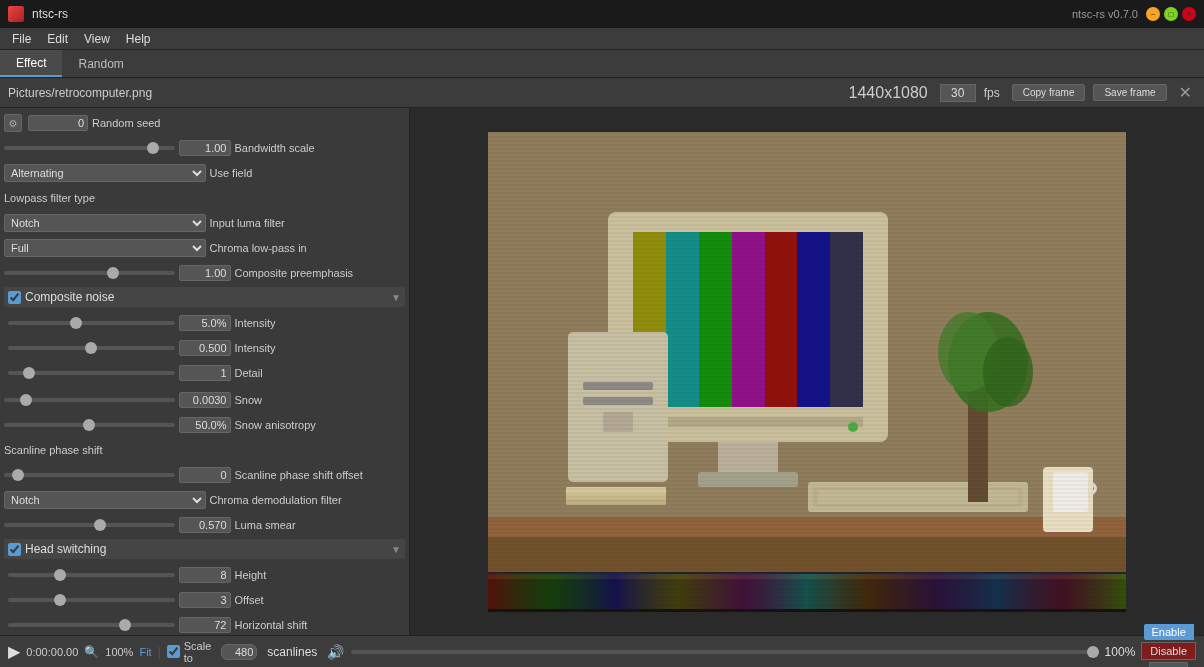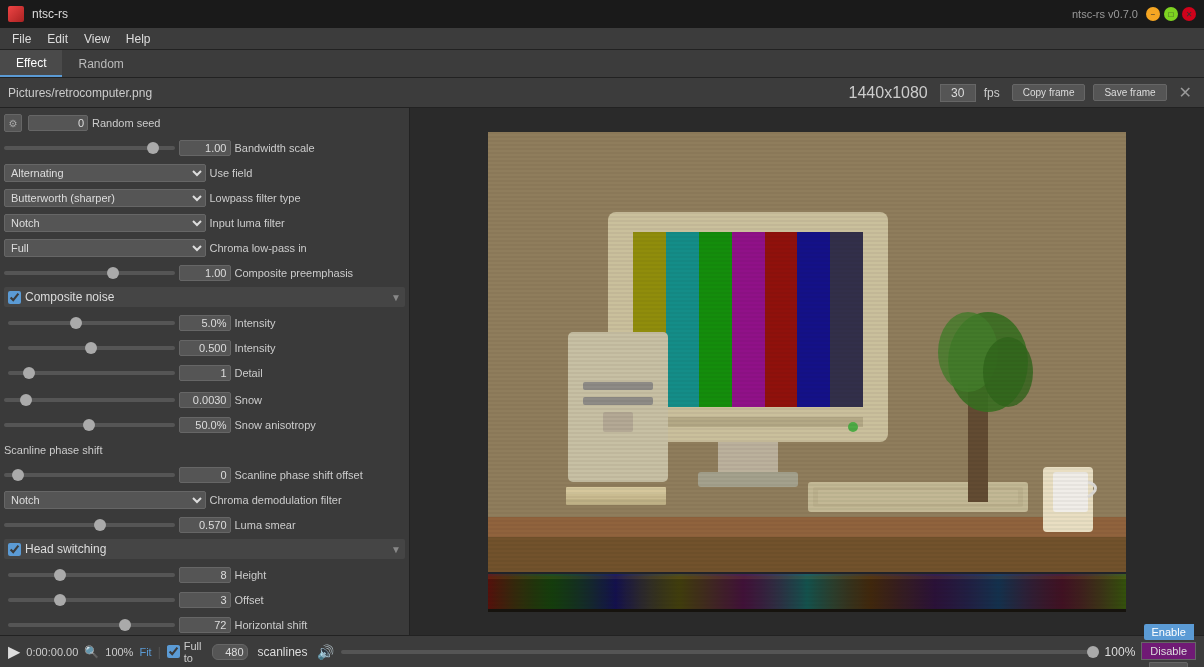--- a/index.html
+++ b/index.html
@@ -59,21 +59,21 @@
 
     
     #playback { background: #3c3c3c; height: 32px; display: flex; align-items: center; padding: 0 8px; gap: 6px; border-top: 1px solid #222; }
     .play-btn { background: none; border: none; color: #ddd; font-size: 16px; cursor: pointer; }
     .time-display { font-size: 11px; color: #ccc; width: 70px; }
     .zoom-ctrl { font-size: 11px; color: #ccc; }
     .fit-btn { font-size: 11px; color: #5b9bd5; cursor: pointer; background: none; border: none; }
     .scale-group { display: flex; align-items: center; gap: 4px; font-size: 11px; color: #ccc; }
     .enable-group { display: flex; align-items: center; gap: 2px; margin-left: auto; flex-direction: column; }
     .enable-btn { background: #5b9bd5; border: none; color: #fff; padding: 2px 8px; font-size: 11px; cursor: pointer; border-radius: 2px 0 0 2px; }
-    .disable-btn { background: #701a75; border: 1px solid #666; color: #ddd; padding: 2px 8px; font-size: 11px; cursor: pointer; }
+    .disable-btn { background: #7f1d1d; border: 1px solid #666; color: #ddd; padding: 2px 8px; font-size: 11px; cursor: pointer; }
     .split-btn { background: #555; border: 1px solid #666; color: #ddd; padding: 2px 8px; font-size: 11px; cursor: pointer; border-radius: 0 2px 2px 0; text-align: center; }
     .volume-slider { width: 60px; }
     
     
     .checkbox-label { display: flex; align-items: center; gap: 4px; cursor: pointer; }
     .checkbox-label input { width: 13px; height: 13px; cursor: pointer; accent-color: #5b9bd5; }
 
     input[type=range] { -webkit-appearance: none; width: 100%; height: 4px; background: #555; border-radius: 2px; outline: none; cursor: pointer; }
     input[type=range]::-webkit-slider-thumb { -webkit-appearance: none; width: 12px; height: 12px; background: #aaa; border-radius: 50%; cursor: pointer; }
     input[type=range]::-moz-range-thumb { width: 12px; height: 12px; background: #aaa; border-radius: 50%; border: none; cursor: pointer; }
@@ -144,24 +144,20 @@
       <select class="select-ctrl" style="flex:1; margin-right:4px;">
         <option>Alternating</option>
         <option>Upper</option>
         <option>Lower</option>
         <option>Both</option>
       </select>
       <span class="label-text">Use field</span>
     </div>
 
     <div class="ctrl-row">
-      <select class="select-ctrl" style="flex:1; margin-right:4px;">
-        <option>Butterworth (sharper)</option>
-        <option>Chebyshev</option>
-      </select>
       <span class="label-text">Lowpass filter type</span>
     </div>
 
     <div class="ctrl-row">
       <select class="select-ctrl" style="flex:1; margin-right:4px;">
         <option>Notch</option>
         <option>None</option>
         <option>Box</option>
       </select>
       <span class="label-text">Input luma filter</span>
@@ -376,21 +372,21 @@
 
 <div id="playback">
   <button class="play-btn">▶</button>
   <span class="time-display">0:00:00.00</span>
   <span style="font-size:12px;color:#888;">🔍</span>
   <span class="zoom-ctrl">100%</span>
   <button class="fit-btn">Fit</button>
   <span class="sep">|</span>
   <label class="checkbox-label scale-group">
     <input type="checkbox" checked="" style="">
-    <span>Full to</span>
+    <span>Scale to</span>
   </label>
   <input type="text" class="value-box" style="width: 36px; border-radius: 6px;" value="480">
   <span>scanlines</span>
   <span style="font-size:14px;color:#888;margin-left:4px;">🔊</span>
   <input type="range" class="volume-slider" value="100" min="0" max="100" style="">
   <span>100%</span>
   <div class="enable-group">
     <button class="enable-btn">Enable</button>
     <button class="disable-btn">Disable</button>
     <button class="split-btn">Split</button>

